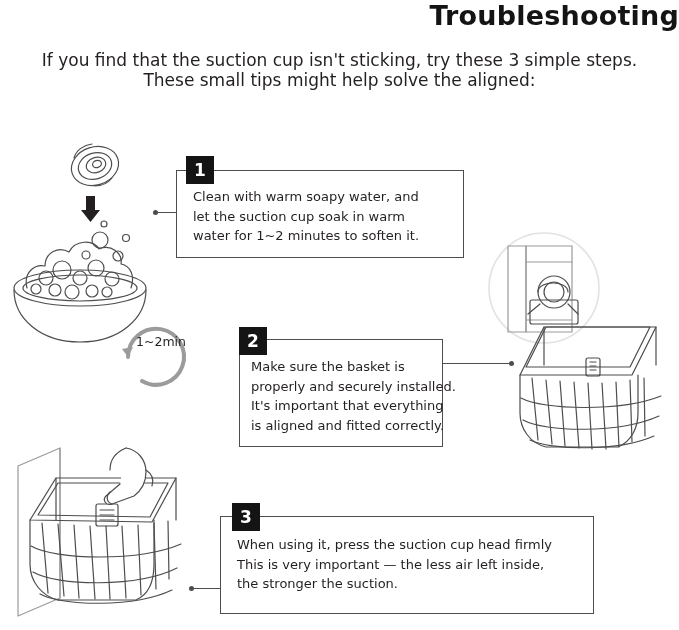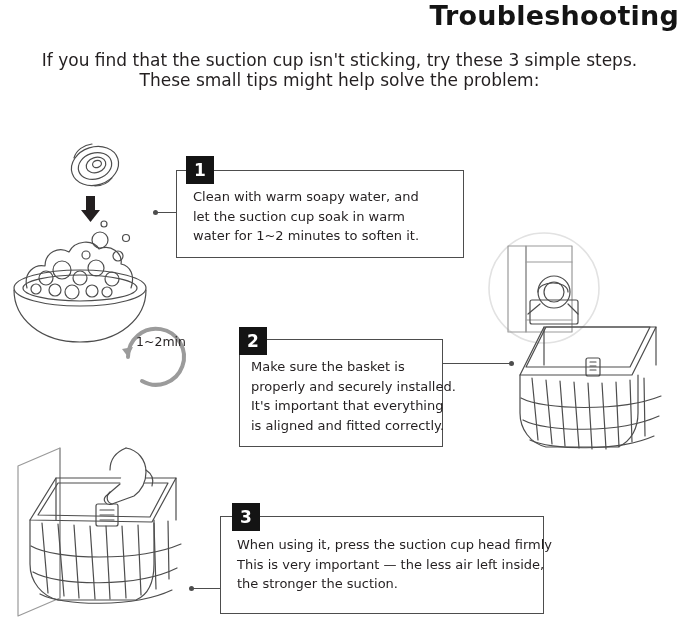--- a/index.html
+++ b/index.html
@@ -74,21 +74,21 @@
     width: 288px; height: 88px;
     padding: 16px 0 8px 16px;
   }
   #callout2 {
     left: 239px; top: 339px;
     width: 204px; height: 108px;
     padding: 17px 0 0 11px;
   }
   #callout3 {
     left: 220px; top: 516px;
-    width: 324px; height: 98px;
+    width: 374px; height: 98px;
     padding: 18px 0 0 16px;
   }
 
   
   .connector-line {
     position: absolute;
     border-top: 1.2px solid #4d4d4d;
     height: 0;
   }
   .connector-dot {
@@ -114,21 +114,21 @@
     color: #231f20;
   }
 </style>
 </head>
 <body>
 
 <div class="title">Troubleshooting</div>
 
 <div class="subtitle">
   <span class="line">If you find that the suction cup isn't sticking, try these 3 simple steps.</span>
-  <span class="line">These small tips might help solve the problem:</span>
+  <span class="line">These small tips might help solve the aligned:</span>
 </div>
 
 <svg class="art" viewBox="0 0 679 630" xmlns="http://www.w3.org/2000/svg">
   <g fill="none" stroke="#4d4d4d" stroke-width="1.2" stroke-linecap="round" stroke-linejoin="round">
 
     <g>
       <ellipse cx="95" cy="166" rx="24" ry="19" transform="rotate(-18 95 166)"></ellipse>
       <ellipse cx="95" cy="166" rx="17" ry="13" transform="rotate(-18 95 166)"></ellipse>
       <ellipse cx="96" cy="165" rx="10" ry="7.5" transform="rotate(-18 96 165)"></ellipse>
       <ellipse cx="97" cy="164" rx="4.5" ry="3.5" transform="rotate(-18 97 164)"></ellipse>

